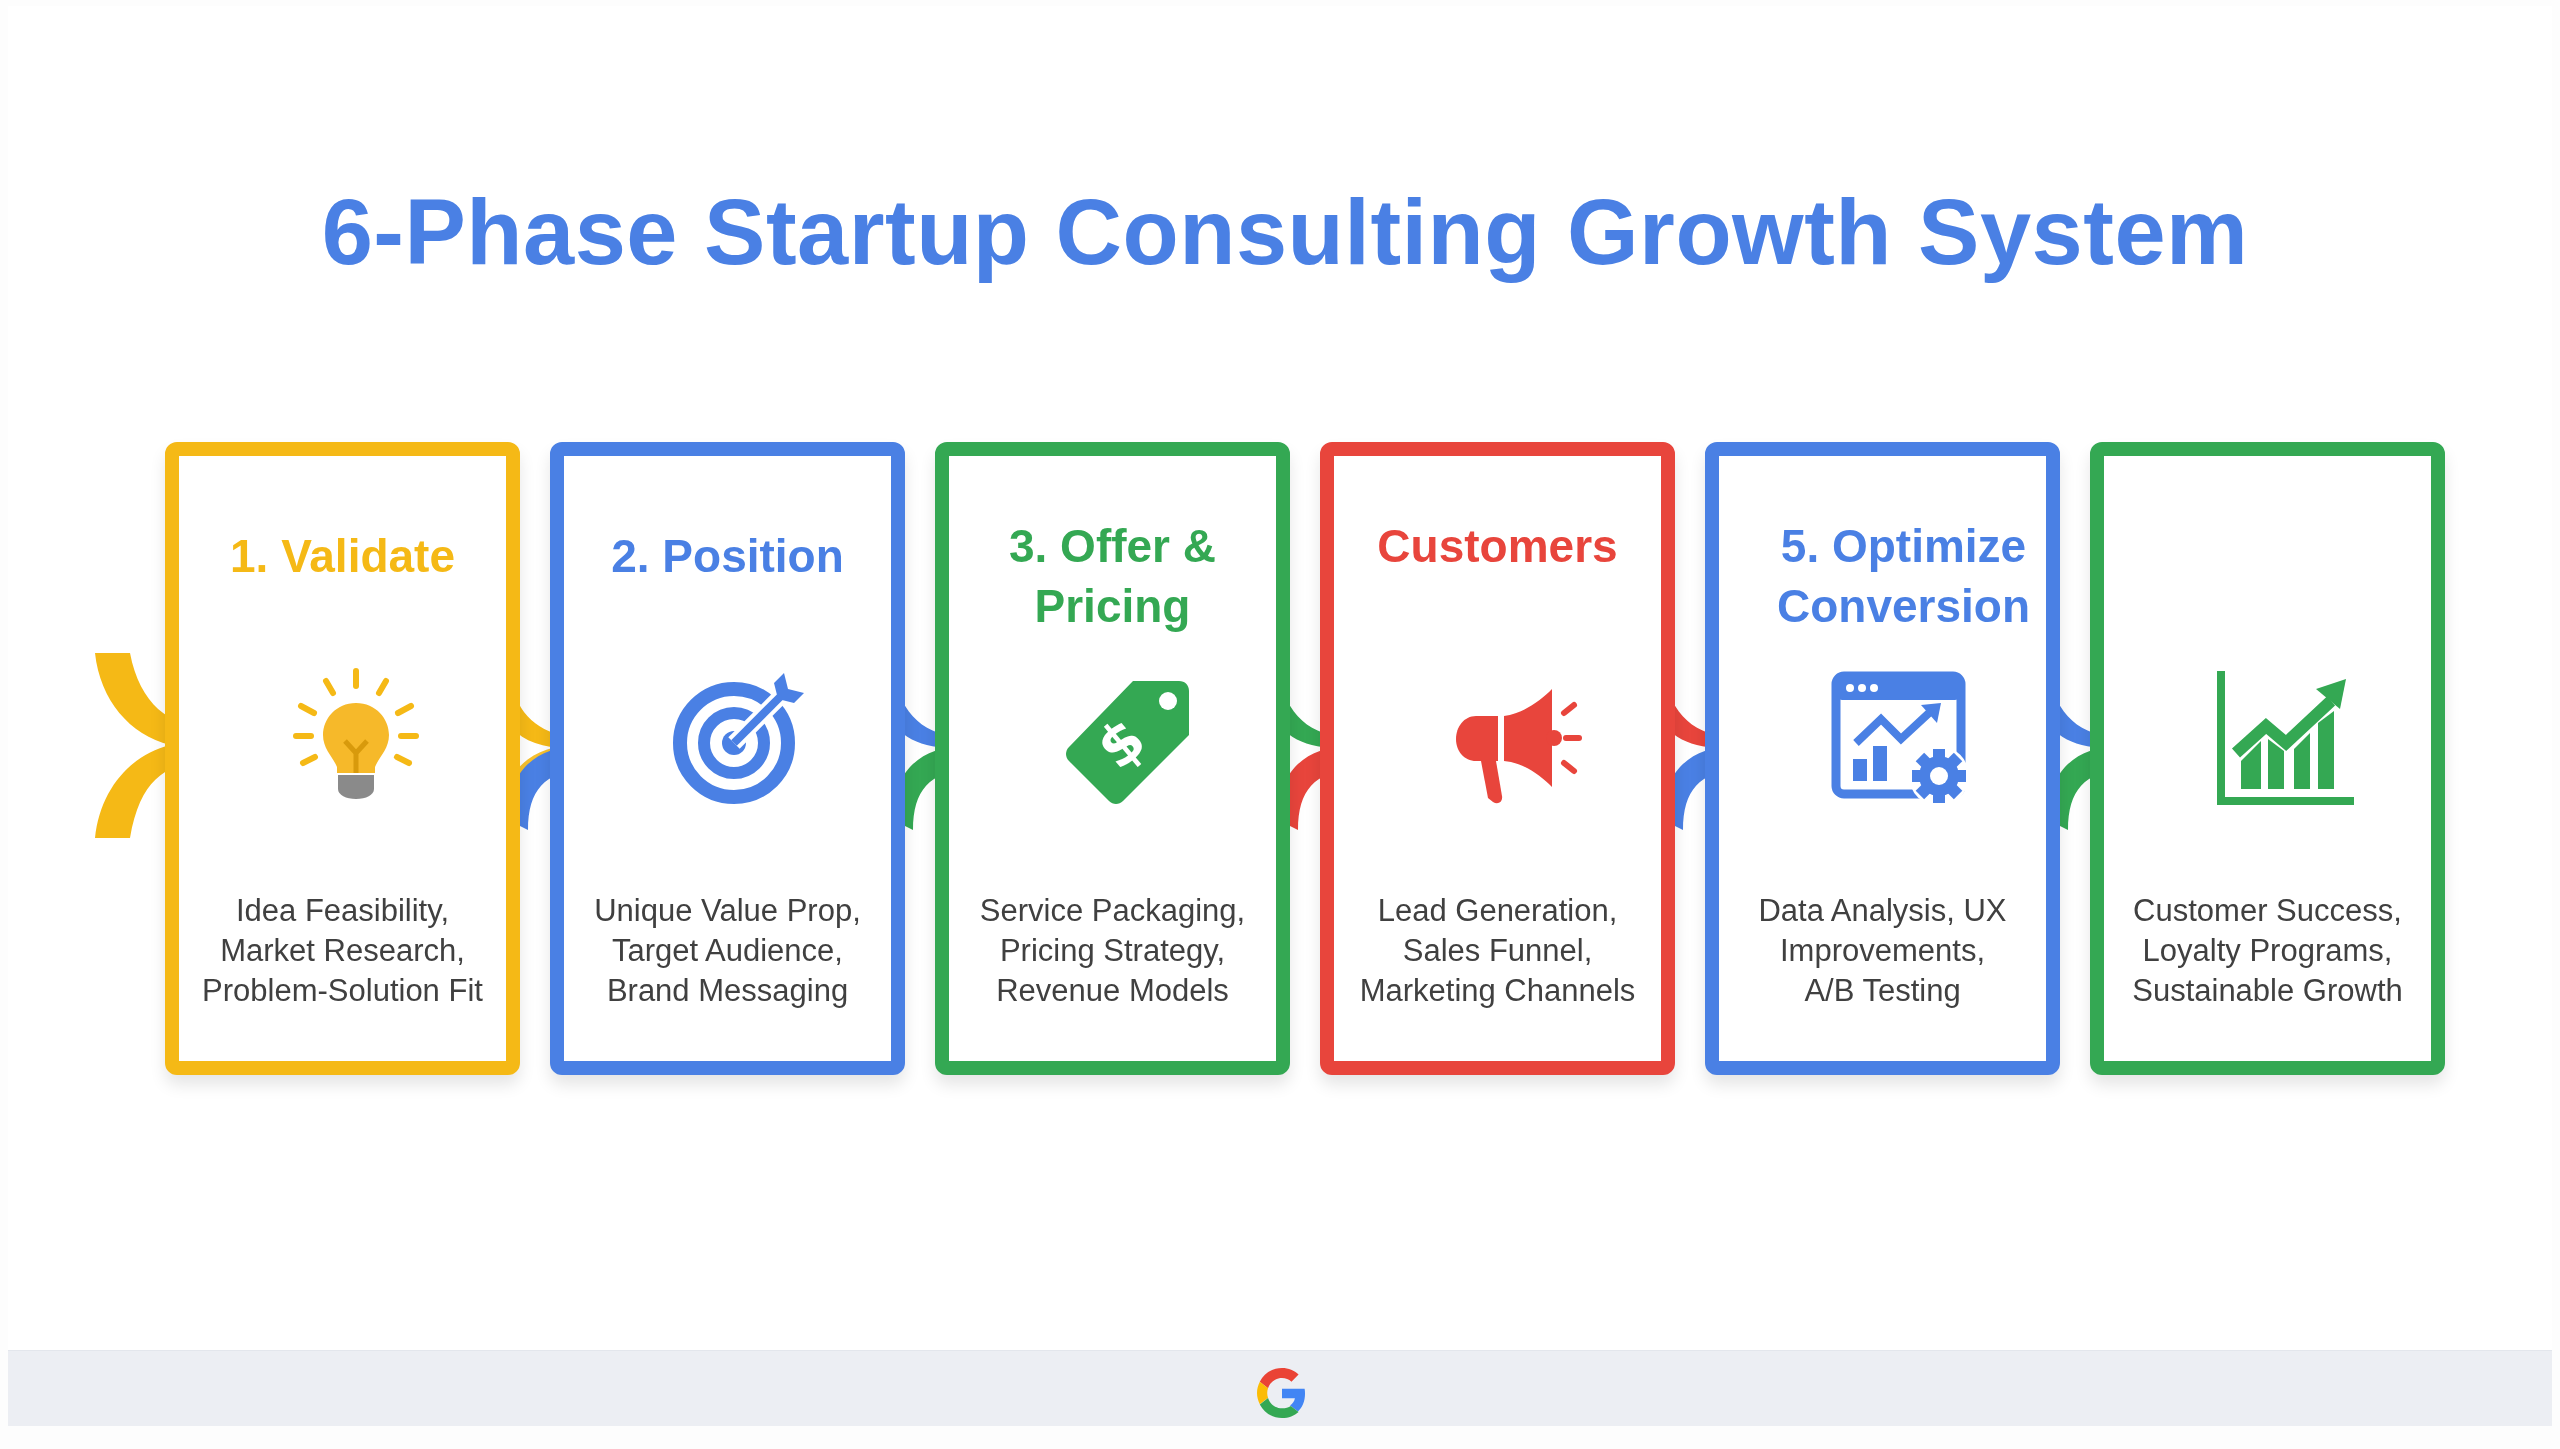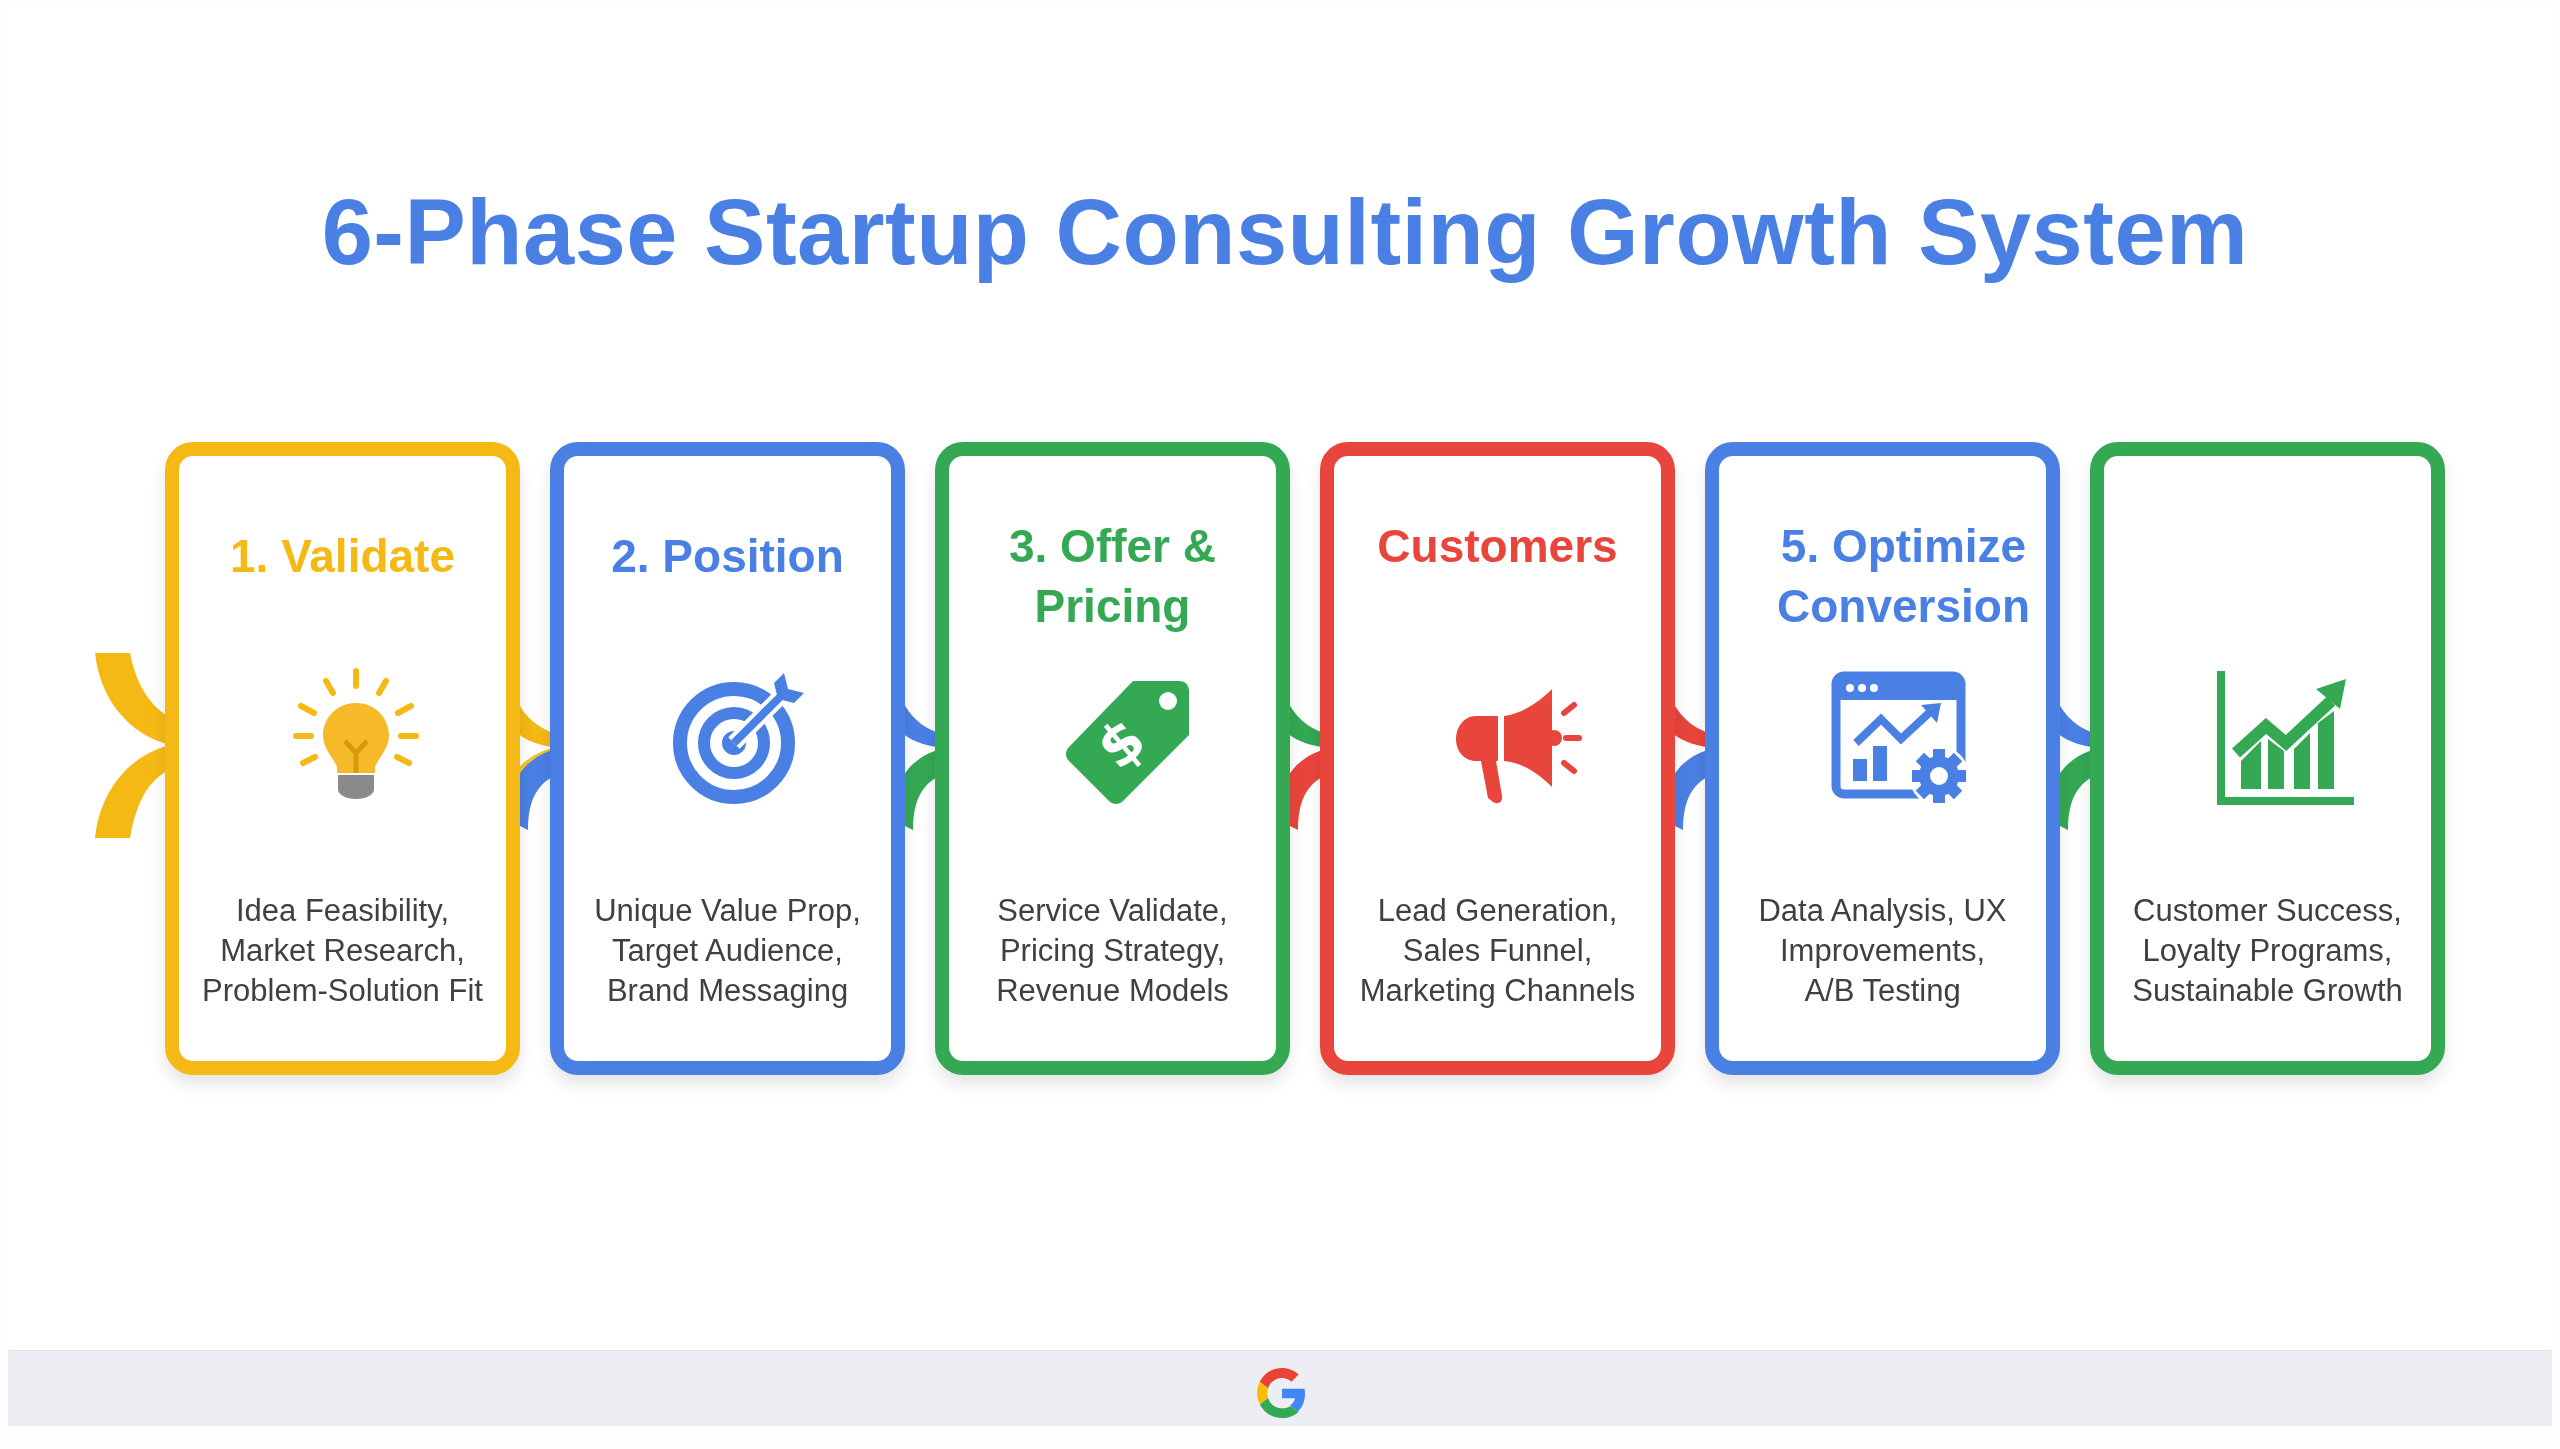--- a/index.html
+++ b/index.html
@@ -14,21 +14,21 @@
   }
   .title {
     position: absolute; left: 0; top: 118px; width: 2570px; text-align: center;
     font-size: 92px; font-weight: bold; color: #4a80e4; letter-spacing: 0.5px;
     white-space: nowrap;
   }
   .connectors { position: absolute; left: 0; top: 0; width: 2560px; height: 1449px; pointer-events: none; }
   .card {
     position: absolute; top: 442px; width: 355px; height: 633px;
     box-sizing: border-box;
-    border-radius: 28px;
+    border-radius: 12px;
     background: #ffffff;
     box-shadow: 0 10px 16px rgba(0,0,0,0.10);
   }
   .card-title {
     position: absolute; left: 0; width: 100%; text-align: center;
     font-size: 46px; font-weight: bold; line-height: 60px;
   }
   .card-title.one { top: 70px; }
   .card-title.two { top: 60px; }
   .card-icon { position: absolute; left: 102px; top: 205px; width: 150px; height: 150px; }
@@ -139,21 +139,21 @@
   <div class="card-title two" style="color:#34a853;">
     <span style="display:block">3. Offer &amp;</span>
     <span style="display:block">Pricing</span>
   </div>
   <svg class="card-icon" viewBox="0 0 150 150">
     <path d="M82 20 L128 20 C134 20 138 24 138 30 L138 74 L72 140 C68 144 62 144 58 140 L18 100 C14 96 14 90 18 86 Z" fill="#34a853"></path>
     <circle cx="117" cy="40" r="9" fill="#ffffff"></circle>
     <text x="72" y="102" text-anchor="middle" font-family="DejaVu Sans, sans-serif" font-size="58" font-weight="bold" fill="#ffffff" transform="rotate(-40 72 85)">$</text>
   </svg>
   <div class="card-desc">
-    <span>Service Validate,</span>
+    <span>Service Packaging,</span>
     <span>Pricing Strategy,</span>
     <span>Revenue Models</span>
   </div>
 </div>
 
 <div class="card" style="left:1320px; border:14px solid #e8453c;">
   <div class="card-title two" style="color:#e8453c;">
     <span style="display:block">Customers</span>
   </div>
   <svg class="card-icon" viewBox="0 0 150 150">

